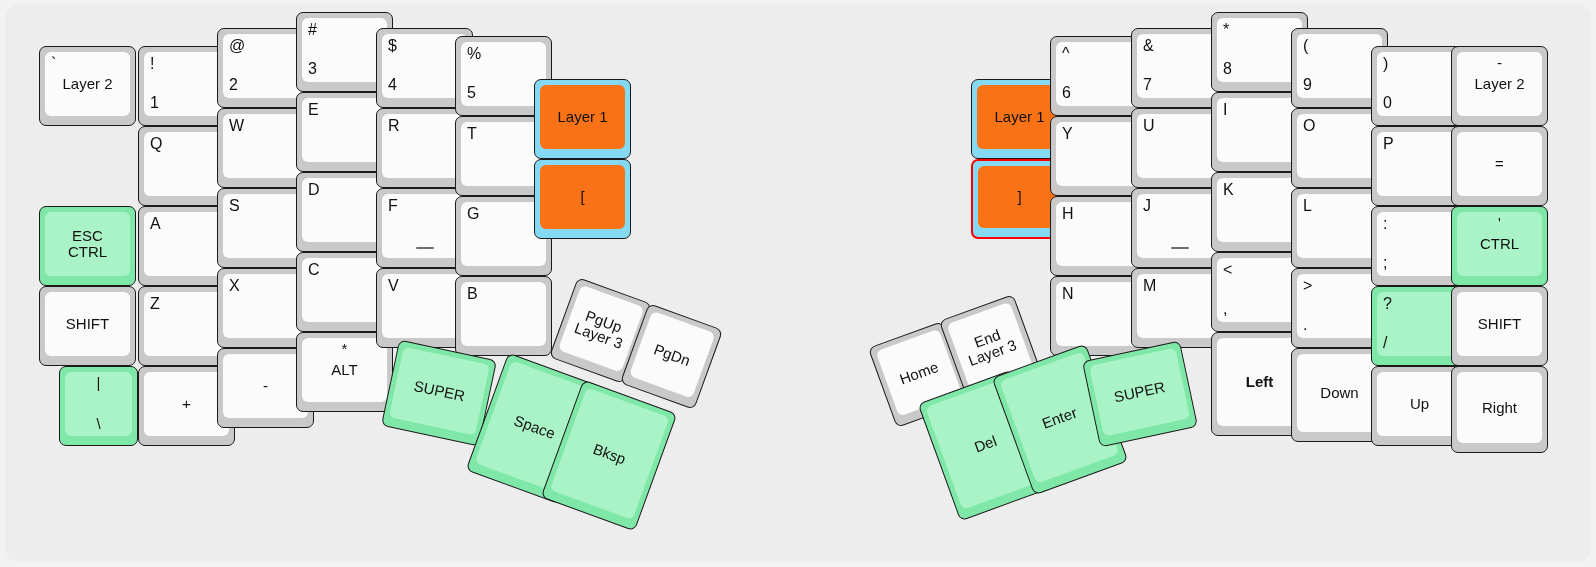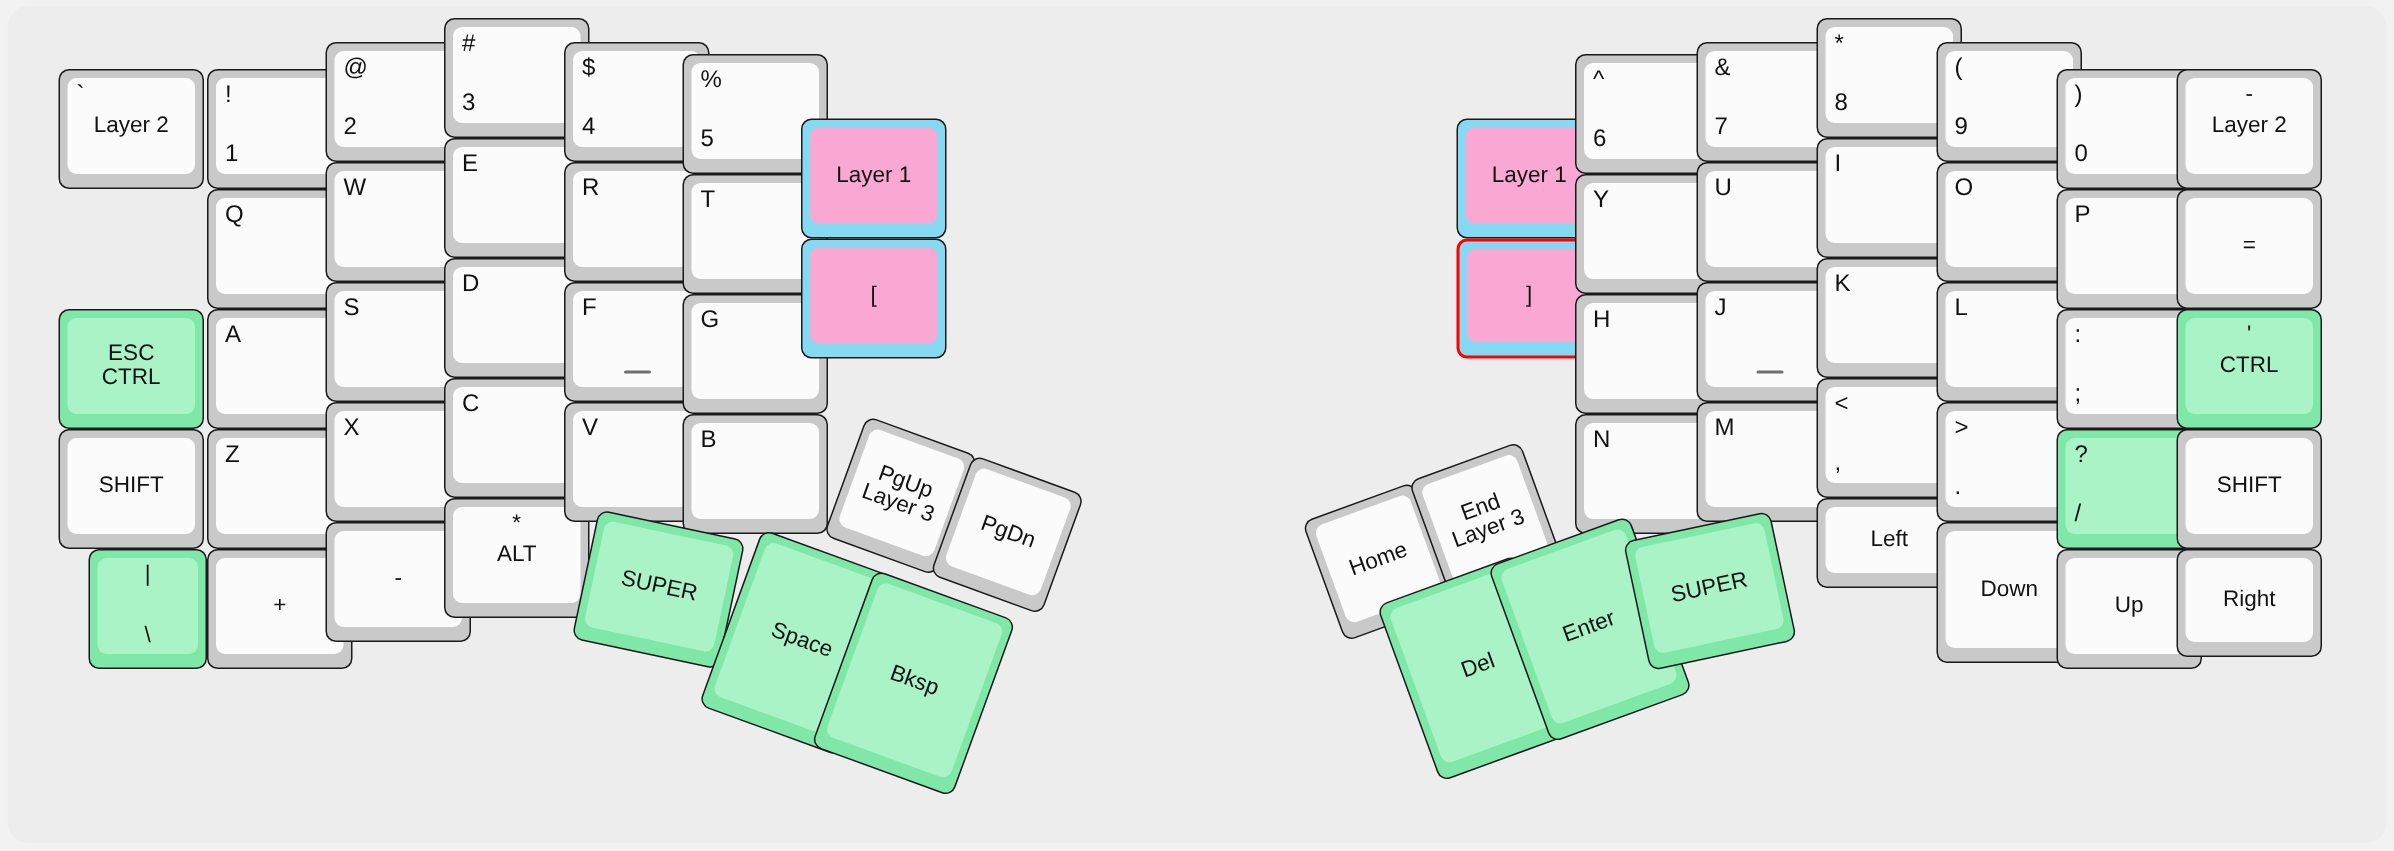--- a/index.html
+++ b/index.html
@@ -74,21 +74,21 @@
     height: 2px;
     background: #6f6f6f;
     border-radius: 1px;
   }
 
   
   .key.green { background: #7fe8a8; }
   .key.green .cap { background: #aaf3c6; }
 
   .key.blue { background: #86d9f2; }
-  .key.blue .cap { background: #f9a8d4; }
+  .key.blue .cap { background: #f97316; }
 
   .key.sel { border-color: #ff0000; border-width: 2px; }
 
   
   .key.rot { transform-origin: 0 0; }
 </style>
 </head>
 <body>
 
 <div id="stage">
@@ -310,21 +310,21 @@
         <div class="cap">
           <span class="lbl tl">K</span>
         </div>
       </div>
       <div class="key" style="left: 1211px; top: 252px; width: 97px; height: 80px;">
         <div class="cap">
           <span class="lbl tl">&lt;</span>
           <span class="lbl bl">,</span>
         </div>
       </div>
-      <div class="key" style="left: 1211px; top: 332px; width: 97px; height: 60px;">
+      <div class="key" style="left: 1211px; top: 332px; width: 97px; height: 104px; font-weight: bold;">
         <div class="cap">
           <span class="lbl ct">Left</span>
         </div>
       </div>
       <div class="key" style="left: 1291px; top: 28px; width: 97px; height: 80px;">
         <div class="cap">
           <span class="lbl tl">(</span>
           <span class="lbl bl">9</span>
         </div>
       </div>
@@ -392,21 +392,21 @@
         <div class="cap">
           <span class="lbl tc">'</span>
           <span class="lbl ct">CTRL</span>
         </div>
       </div>
       <div class="key" style="left: 1451px; top: 286px; width: 97px; height: 80px;">
         <div class="cap">
           <span class="lbl ct">SHIFT</span>
         </div>
       </div>
-      <div class="key" style="left: 1451px; top: 366px; width: 97px; height: 72px;">
+      <div class="key" style="left: 1451px; top: 366px; width: 97px; height: 87px;">
         <div class="cap">
           <span class="lbl ct">Right</span>
         </div>
       </div>
       <div class="key green" style="left: 59px; top: 366px; width: 79px; height: 80px;">
         <div class="cap">
           <span class="lbl tc">|</span>
           <span class="lbl bc">\</span>
         </div>
       </div>

